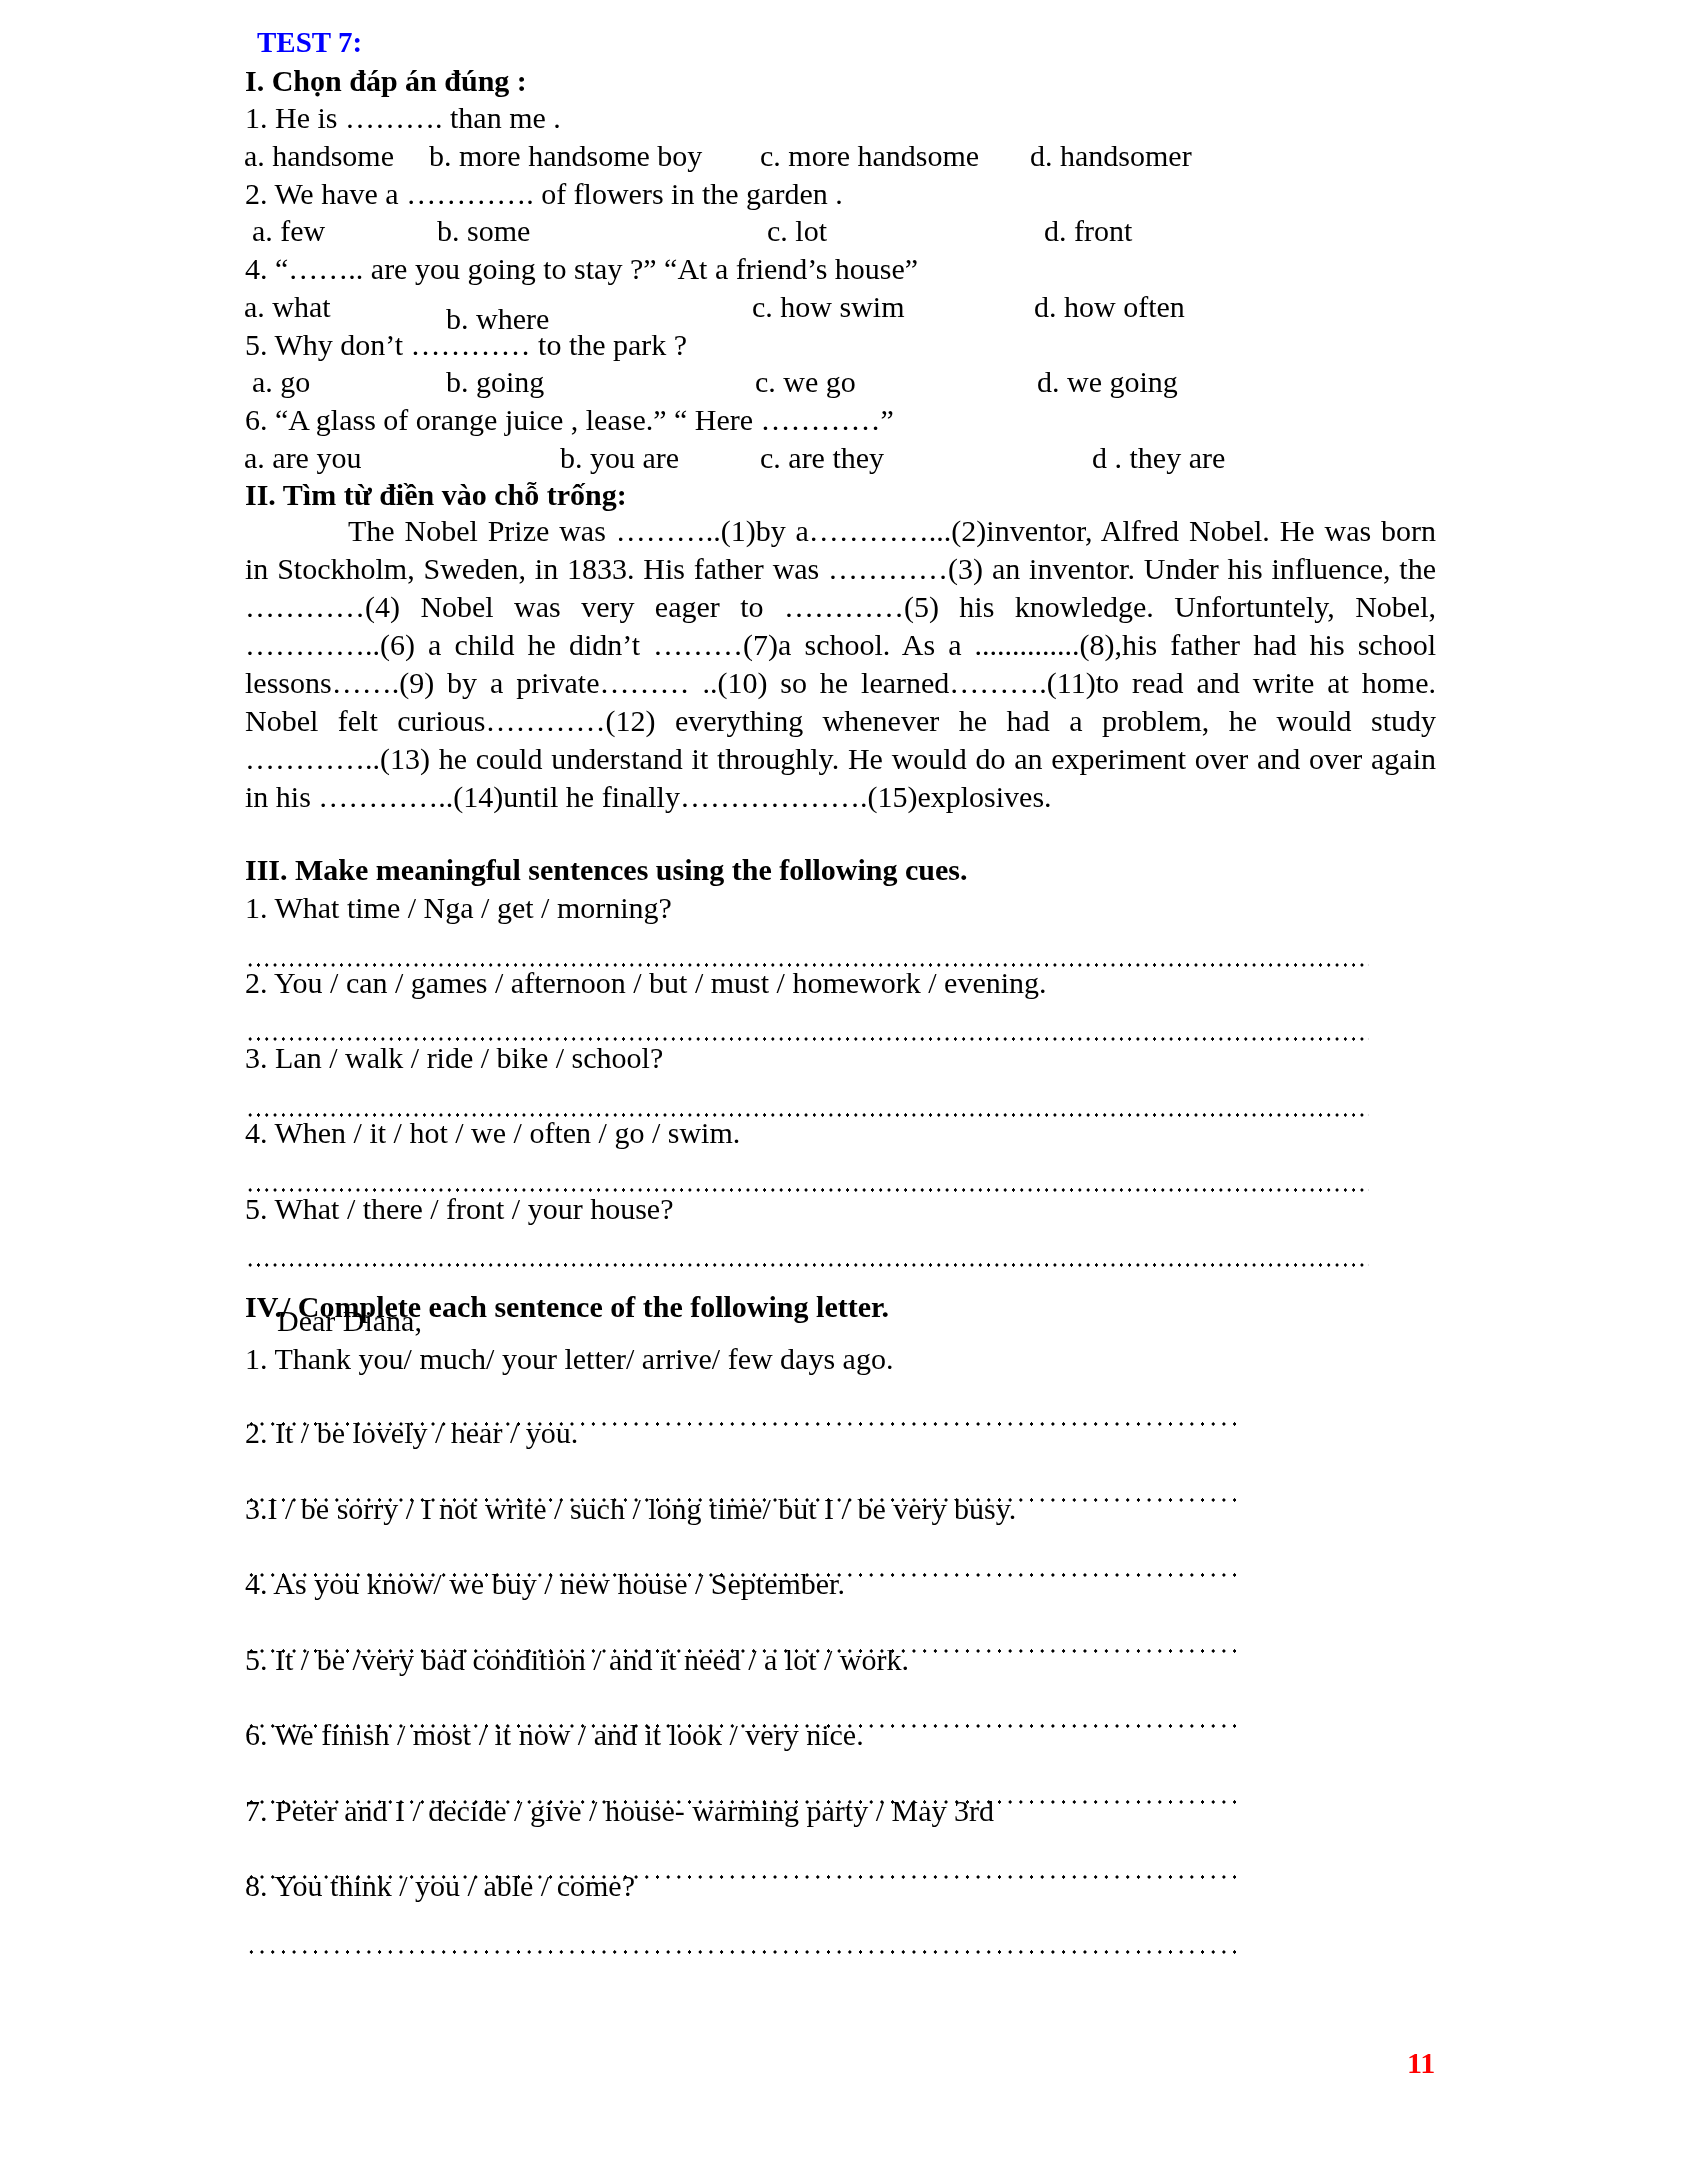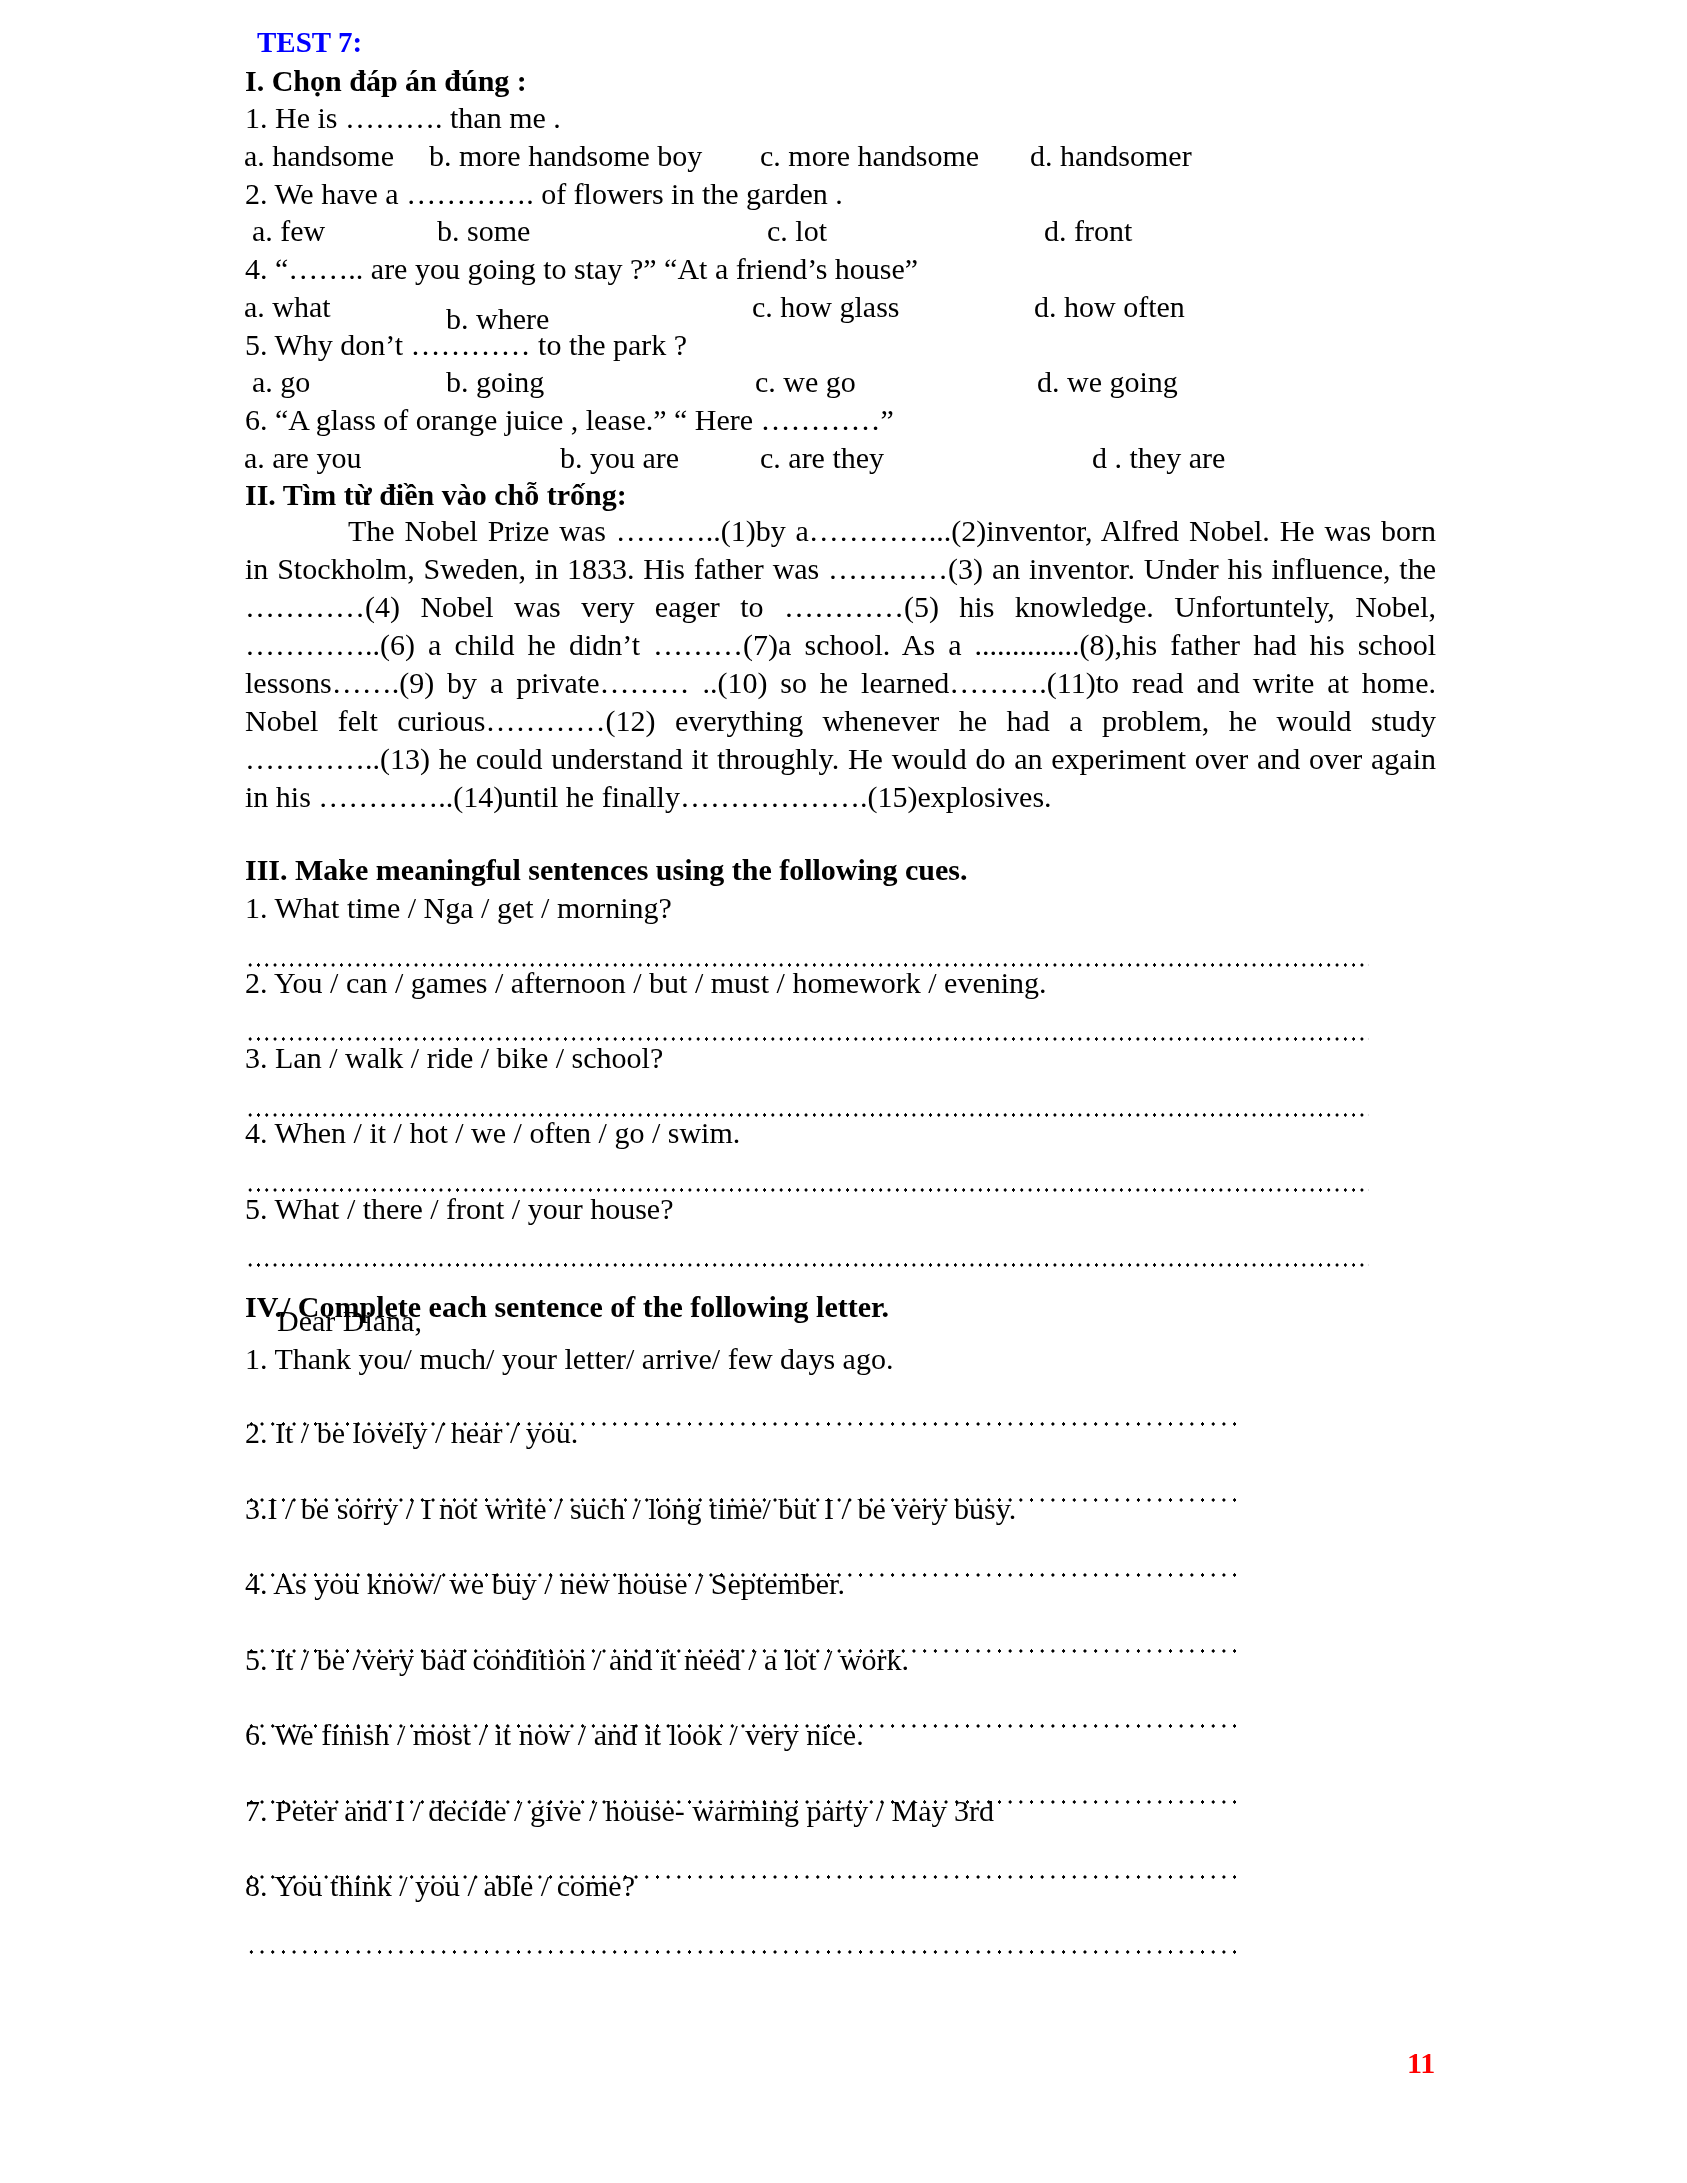--- a/index.html
+++ b/index.html
@@ -33,21 +33,21 @@
 
 <div class="ln" style="top:175px;text-align:center;">2. We have a …………. of flowers in the garden .</div>
 <div class="opt" style="top:212px; left:252px;">a. few</div>
 <div class="opt" style="top:212px; left:437px;">b. some</div>
 <div class="opt" style="top:212px; left:767px;">c. lot</div>
 <div class="opt" style="top:212px; left:1044px;">d. front</div>
 
 <div class="ln" style="top:250px;">4. “…….. are you going to stay ?” “At a friend’s house”</div>
 <div class="opt" style="top:288px; left:244px;">a. what</div>
 <div class="opt" style="top:300px; left:446px;">b. where</div>
-<div class="opt" style="top:288px; left:752px;">c. how glass</div>
+<div class="opt" style="top:288px; left:752px;">c. how swim</div>
 <div class="opt" style="top:288px; left:1034px;">d. how often</div>
 
 <div class="ln" style="top:326px;">5. Why don’t ………… to the park ?</div>
 <div class="opt" style="top:363px; left:252px;">a. go</div>
 <div class="opt" style="top:363px; left:446px;">b. going</div>
 <div class="opt" style="top:363px; left:755px;">c. we go</div>
 <div class="opt" style="top:363px; left:1037px;">d. we going</div>
 
 <div class="ln" style="top:401px;">6. “A glass of orange juice , lease.” “ Here …………”</div>
 <div class="opt" style="top:439px; left:244px;">a. are you</div>

